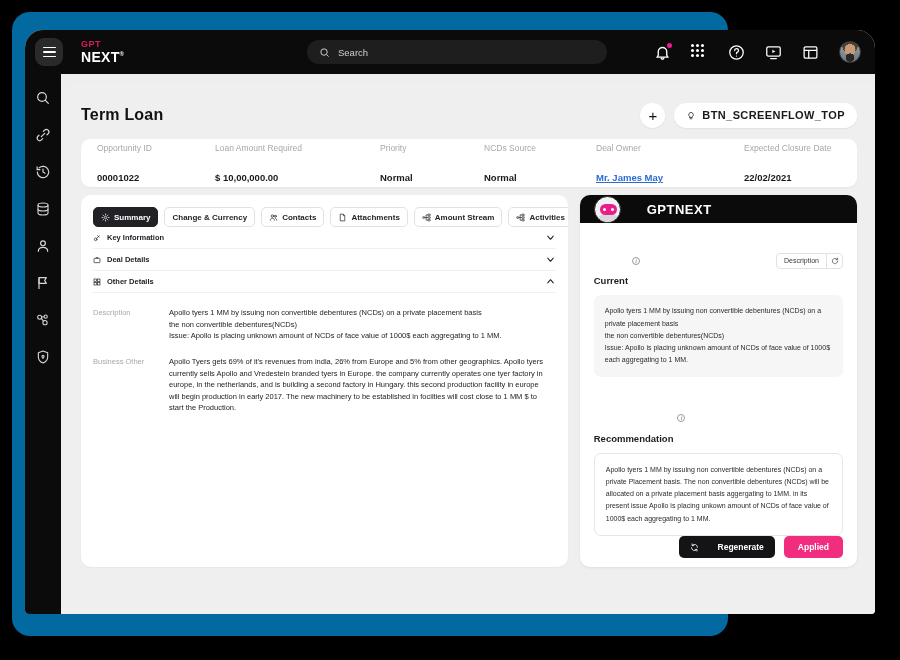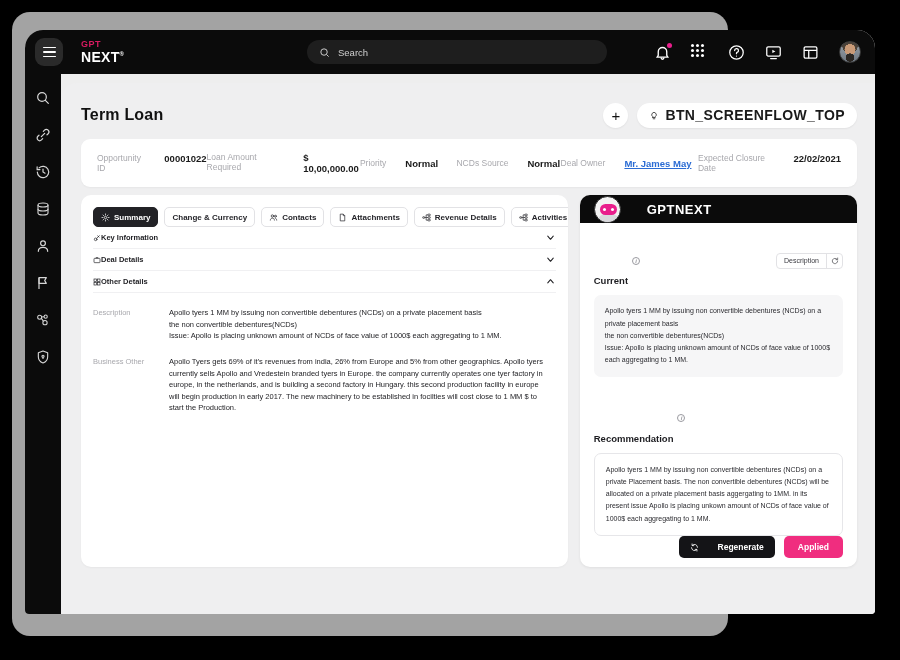--- a/index.html
+++ b/index.html
@@ -8,21 +8,21 @@
     background: #000;
     font-family: "Liberation Sans", sans-serif;
     overflow: hidden;
   }
 
   
   #device {
     position: absolute;
     left: 12px; top: 12px;
     width: 716px; height: 624px;
-    background: #a3a3a3;
+    background: #0369a1;
     border-radius: 18px;
     padding: 18px 13px 22px 13px;
   }
   #screen {
     position: relative;
     width: 850px; height: 584px;
     background: #eeeeee;
     border-radius: 18px 18px 4px 4px;
     overflow: hidden;
   }
@@ -102,41 +102,41 @@
   #headactions { margin-left: auto; display: flex; align-items: center; gap: 9px; }
   .circle-btn {
     width: 25px; height: 25px; border-radius: 50%; background: #fff;
     display: flex; align-items: center; justify-content: center;
     font-size: 15px; color: #111; cursor: pointer; border: none;
     box-shadow: 0 1px 2px rgba(0,0,0,.06);
   }
   .pill-btn {
     height: 25px; border-radius: 13px; background: #fff;
     display: flex; align-items: center; gap: 6px; padding: 6px 12px;
-    font-size: 14px; font-weight: 600; color: #1a1a1a; letter-spacing: .4px;
+    font-size: 11px; font-weight: 600; color: #1a1a1a; letter-spacing: .4px;
     cursor: pointer; border: none; box-shadow: 0 1px 2px rgba(0,0,0,.06);
   }
   .pill-group {
     height: 25px; border-radius: 13px; background: #fff;
     display: flex; align-items: center; gap: 7px; padding: 0 4px 0 9px;
     box-shadow: 0 1px 2px rgba(0,0,0,.06); cursor: pointer;
   }
   .classic-chip {
     height: 19px; border-radius: 10px; background: #cade46;
     display: flex; align-items: center; gap: 6px; padding: 0 8px;
     font-size: 9px; font-weight: 600; color: #1a1a1a; cursor: pointer;
   }
 
   
   #summary-strip {
     margin-top: 6px; height: 48px; background: #fff;
     border-radius: 9px; display: flex; align-items: center;
     padding: 0 16px; box-shadow: 0 1px 2px rgba(0,0,0,.04);
   }
-  .sfield { display: flex; gap: 19px; }
+  .sfield { display: flex; flex-direction: column; gap: 19px; }
   .sfield .lbl { font-size: 8.5px; color: #a8a8ad; }
   .sfield .val { font-size: 9.5px; font-weight: 700; color: #1a1a1a; }
   .sfield .val.link { color: #2b6cd4; text-decoration: underline; font-weight: 700; cursor: pointer; }
 
   
   #body-row { margin-top: 8px; display: flex; gap: 12px; align-items: flex-start; }
 
   #left-card {
     width: 488px; height: 372px; background: #fff; border-radius: 10px;
     padding: 12px 12px 0 12px; overflow: hidden;
@@ -145,21 +145,21 @@
   #tabs { display: flex; align-items: center; gap: 6px; }
   .tab {
     height: 20px; border-radius: 5px; border: 1px solid #e2e2e5; background: #fff;
     display: flex; align-items: center; gap: 4px; padding: 0 7px;
     font-size: 8px; font-weight: 700; color: #26262b; cursor: pointer; white-space: nowrap;
   }
   .tab.active { background: #222226; color: #fff; border-color: #222226; }
   .tab svg { width: 9px; height: 9px; display:block; }
 
   .acc-row {
-    height: 22px; display: flex; align-items: center; 
+    height: 22px; display: flex; align-items: center; gap: 6px;
     border-bottom: 1px solid #f0f0f2; font-size: 7.5px; font-weight: 700; color: #1d1d21;
     cursor: pointer;
   }
   .acc-row:first-of-type { margin-top: 10px; }
   .acc-row svg.lead { width: 8px; height: 8px; display:block; }
   .acc-row .chev { margin-left: auto; display:flex; }
 
   .detail-row { display: flex; margin-top: 14px; }
   .detail-row .dlbl { width: 76px; flex: none; font-size: 7.5px; color: #a8a8ad; padding-top: 1px; }
   .detail-row .dval { font-size: 7.5px; color: #1d1d21; line-height: 1.55; }
@@ -427,21 +427,21 @@
             <span>Attachments</span>
           </div>
           <div class="tab">
             <svg viewBox="0 0 24 24" fill="none" stroke="#26262b" stroke-width="1.9">
               <rect x="2" y="10" width="5" height="4" rx="1"></rect>
               <rect x="16" y="3" width="6" height="4" rx="1"></rect>
               <rect x="16" y="10" width="6" height="4" rx="1"></rect>
               <rect x="16" y="17" width="6" height="4" rx="1"></rect>
               <path d="M7 12h4v-7h5M11 12h5M11 12v7h5"></path>
             </svg>
-            <span>Revenue Details</span>
+            <span>Amount Stream</span>
           </div>
           <div class="tab">
             <svg viewBox="0 0 24 24" fill="none" stroke="#26262b" stroke-width="1.9">
               <rect x="2" y="10" width="5" height="4" rx="1"></rect>
               <rect x="16" y="3" width="6" height="4" rx="1"></rect>
               <rect x="16" y="10" width="6" height="4" rx="1"></rect>
               <rect x="16" y="17" width="6" height="4" rx="1"></rect>
               <path d="M7 12h4v-7h5M11 12h5M11 12v7h5"></path>
             </svg>
             <span>Activities</span>

